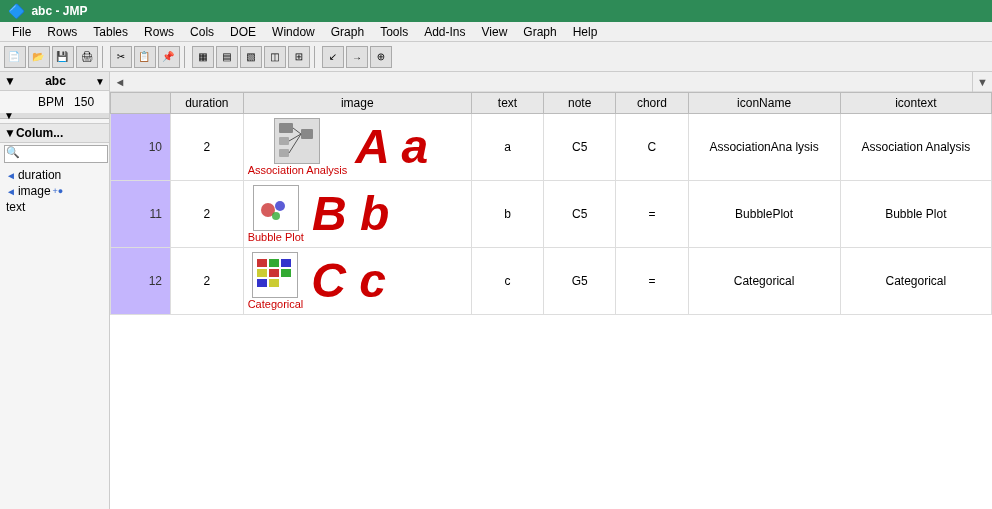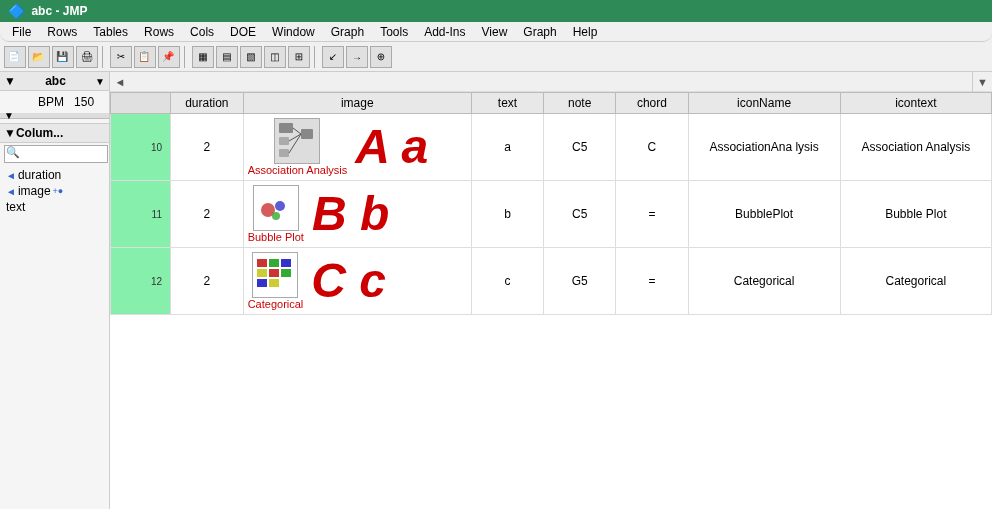--- a/index.html
+++ b/index.html
@@ -20,21 +20,20 @@
 
     
     .menu-bar {
       background: #f0f0f0;
       height: 20px;
       display: flex;
       align-items: center;
       padding: 0 4px;
       border-bottom: 1px solid #ccc;
       font-size: 12px;
-      border-radius: 9px;
     }
     .menu-item {
       padding: 1px 8px;
       cursor: pointer;
     }
 
     
     .toolbar {
       background: #f0f0f0;
       height: 30px;
@@ -162,24 +161,24 @@
       background: #e0e0e0;
     }
     td {
       border: 1px solid #ddd;
       padding: 2px 8px;
       vertical-align: middle;
       text-align: center;
       font-size: 12px;
     }
     td.row-num {
-      background: #86efac;
+      background: #c4b5fd;
       color: #333;
       text-align: right;
-      font-size: 10px;
+      font-size: 12px;
       width: 40px;
     }
     .big-letters {
       font-size: 48px;
       font-weight: bold;
       color: #cc0000;
       font-style: italic;
       line-height: 1;
       margin-left: 8px;
     }

